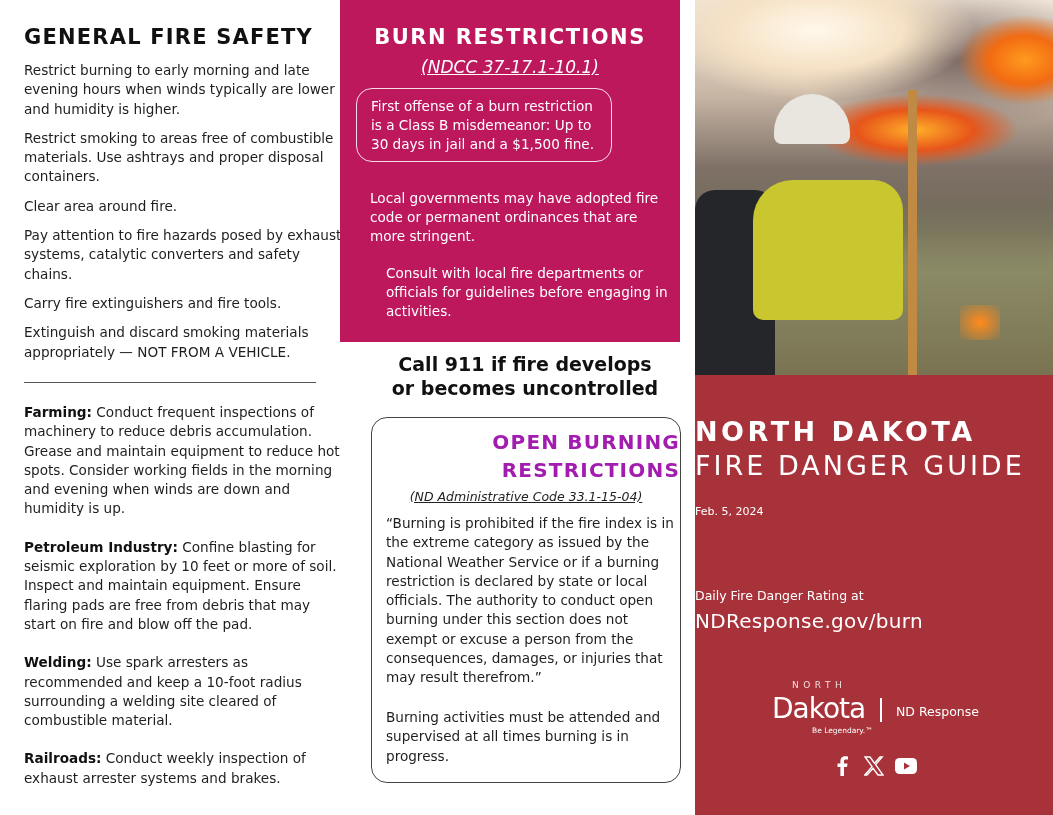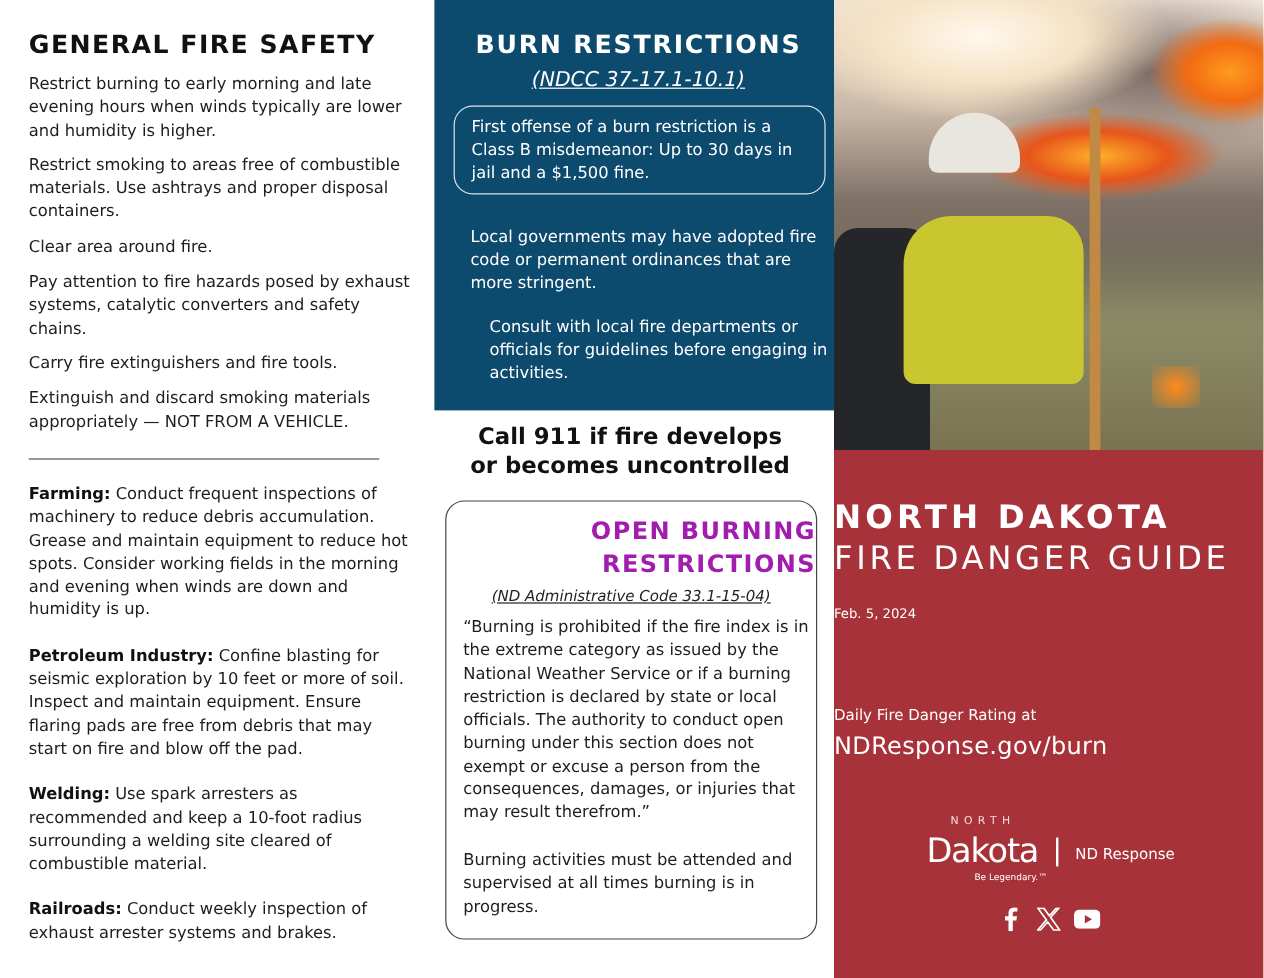--- a/index.html
+++ b/index.html
@@ -10,24 +10,24 @@
   .col-left { position: absolute; left: 0; top: 0; width: 355px; height: 770px; }
   .h-general { position: absolute; left: 24px; top: 25px; font-family: "DejaVu Sans", sans-serif; font-weight: bold; font-size: 21px; letter-spacing: 1.2px; color: #111; }
   .tips { position: absolute; left: 24px; top: 61px; width: 320px; }
   .tip { font-size: 13.6px; line-height: 19.3px; margin-bottom: 10px; color: #1e1e1e; }
   .rule { position: absolute; left: 24px; top: 382px; width: 292px; height: 1px; background: #555; }
   .industries { position: absolute; left: 24px; top: 403px; width: 322px; }
   .ind { font-size: 13.6px; line-height: 19.3px; margin-bottom: 19px; color: #1e1e1e; }
   .ind b { font-weight: bold; color: #111; }
 
   
-  .red-panel { position: absolute; left: 362px; top: 0; width: 340px; height: 342px; background: #0c4a6e; color: #fff; }
+  .red-panel { position: absolute; left: 340px; top: 0; width: 340px; height: 342px; background: #be185d; color: #fff; }
   .h-burn { position: absolute; left: 0; width: 340px; top: 25px; text-align: center; font-weight: bold; font-size: 21px; letter-spacing: 1.5px; }
   .burn-code { position: absolute; left: 0; width: 340px; top: 57px; text-align: center; font-size: 17px; font-style: italic; text-decoration: underline; }
-  .offense-box { position: absolute; left: 16px; top: 88px; width: 310px; height: 74px; border: 1.5px solid rgba(255,255,255,0.85); border-radius: 16px; padding: 8px 14px; font-size: 13.6px; line-height: 19px; }
+  .offense-box { position: absolute; left: 16px; top: 88px; width: 256px; height: 74px; border: 1.5px solid rgba(255,255,255,0.85); border-radius: 16px; padding: 8px 14px; font-size: 13.6px; line-height: 19px; }
   .burn-para { position: absolute; left: 30px; width: 300px; font-size: 13.6px; line-height: 19px; }
   .bp1 { top: 189px; }
   .bp2 { top: 264px; margin-left: 16px; }
 
   .call911 { position: absolute; left: 355px; width: 340px; top: 352px; text-align: center; font-weight: bold; font-size: 19px; line-height: 24px; color: #111; }
 
   .open-box { position: absolute; left: 371px; top: 417px; width: 310px; height: 366px; border: 1.5px solid #444; border-radius: 16px; }
   .h-open { position: absolute; left: 0; width: 100%; top: 10px; text-align: right; font-weight: bold; font-size: 20px; line-height: 28px; letter-spacing: 1.2px; color: #a21caf; }
   .open-code { position: absolute; left: 0; width: 100%; top: 71px; text-align: center; font-size: 12.5px; font-style: italic; text-decoration: underline; color: #222; }
   .open-quote { position: absolute; left: 14px; top: 96px; width: 290px; font-size: 13.6px; line-height: 19.3px; color: #1e1e1e; }

